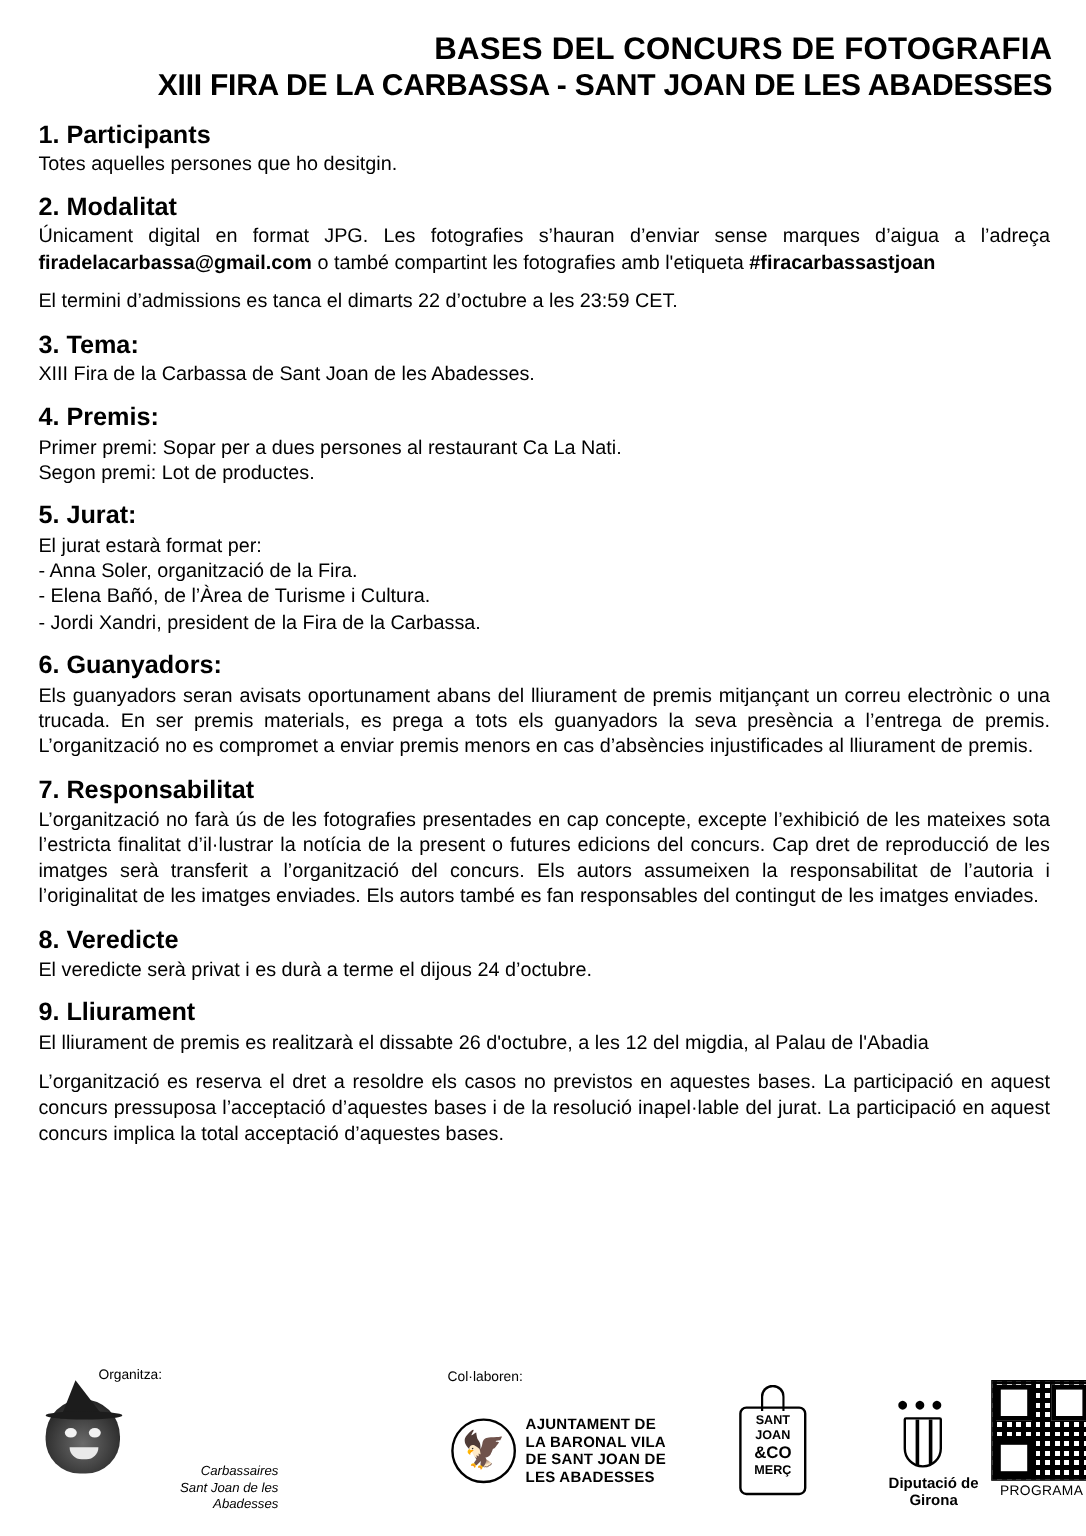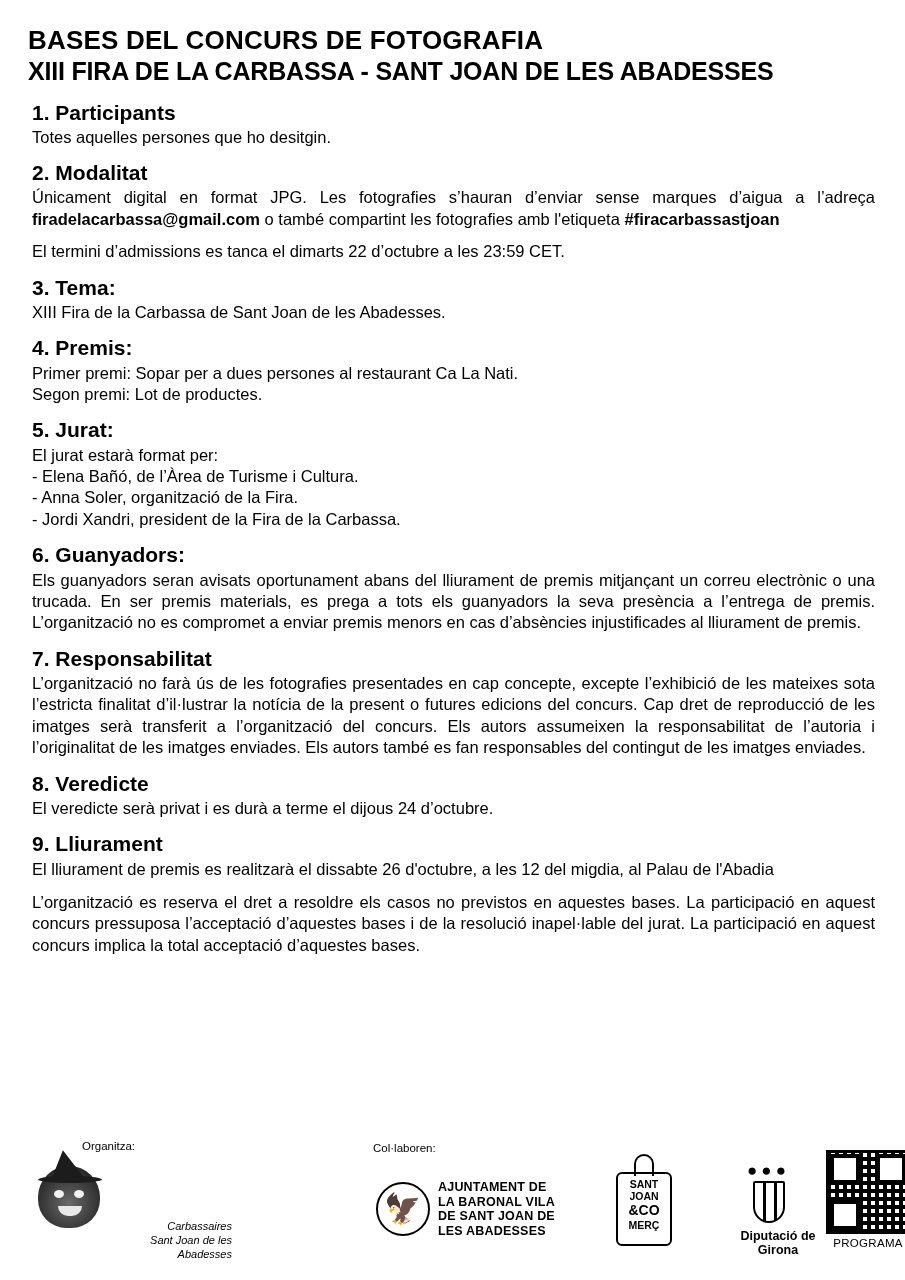--- a/index.html
+++ b/index.html
@@ -16,21 +16,21 @@
     overflow: hidden;
   }
   .page {
     width: 905px;
     height: 1280px;
     box-sizing: border-box;
     padding: 26px 28px 0 28px;
     position: relative;
   }
   .title-block {
-    text-align: left;
+    text-align: right;
     margin-bottom: 14px;
   }
   .title-main {
     font-size: 26px;
     font-weight: bold;
     letter-spacing: 0.2px;
     line-height: 1.12;
   }
   .title-sub {
     font-size: 25px;
@@ -349,22 +349,22 @@
     <div class="sec-body">
       <span class="list-line">Primer premi: Sopar per a dues persones al restaurant Ca La Nati.</span>
       <span class="list-line">Segon premi: Lot de productes.</span>
     </div>
   </div>
 
   <div class="section">
     <h2 class="sec-head">5. Jurat:</h2>
     <div class="sec-body">
       <span class="list-line">El jurat estarà format per:</span>
+      <span class="list-line">- Anna Soler, organització de la Fira.</span>
       <span class="list-line">- Elena Bañó, de l’Àrea de Turisme i Cultura.</span>
-      <span class="list-line">- Anna Soler, organització de la Fira.</span>
       <span class="list-line">- Jordi Xandri, president de la Fira de la Carbassa.</span>
     </div>
   </div>
 
   <div class="section">
     <h2 class="sec-head">6. Guanyadors:</h2>
     <div class="sec-body justify">
       <p>Els guanyadors seran avisats oportunament abans del lliurament de premis mitjançant un correu electrònic o una trucada. En ser premis materials, es prega a tots els guanyadors la seva presència a l’entrega de premis. L’organització no es compromet a enviar premis menors en cas d’absències injustificades al lliurament de premis.</p>
     </div>
   </div>

